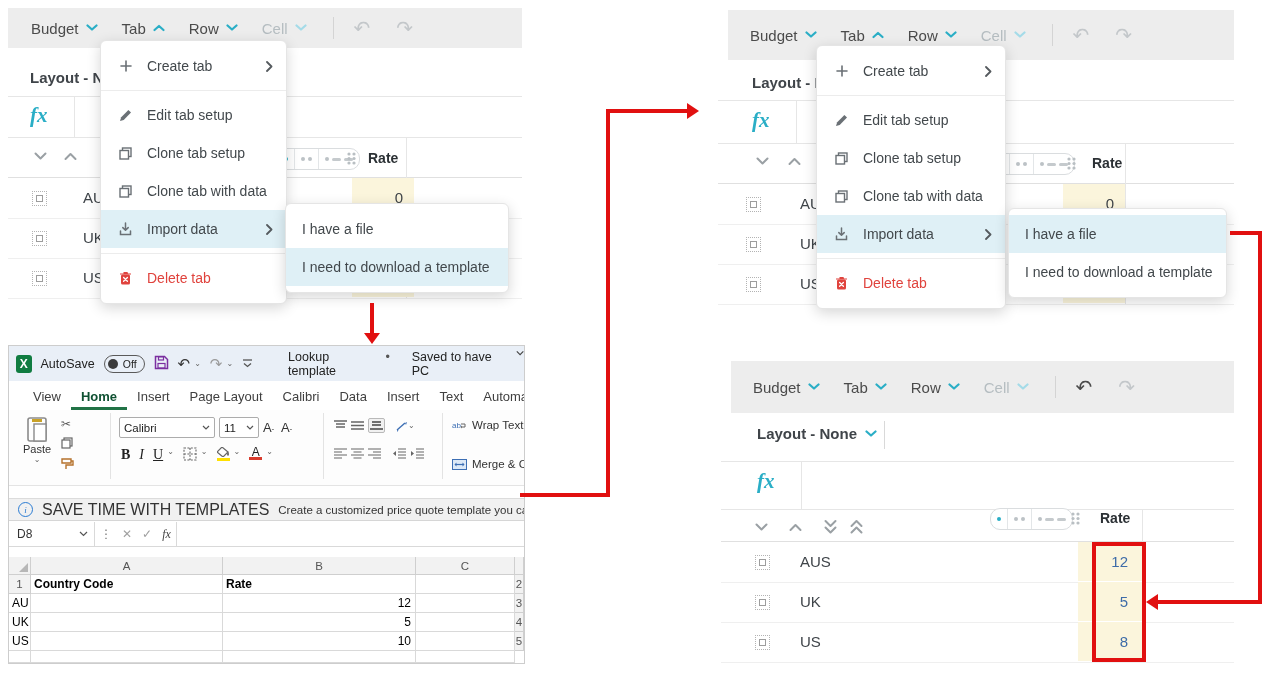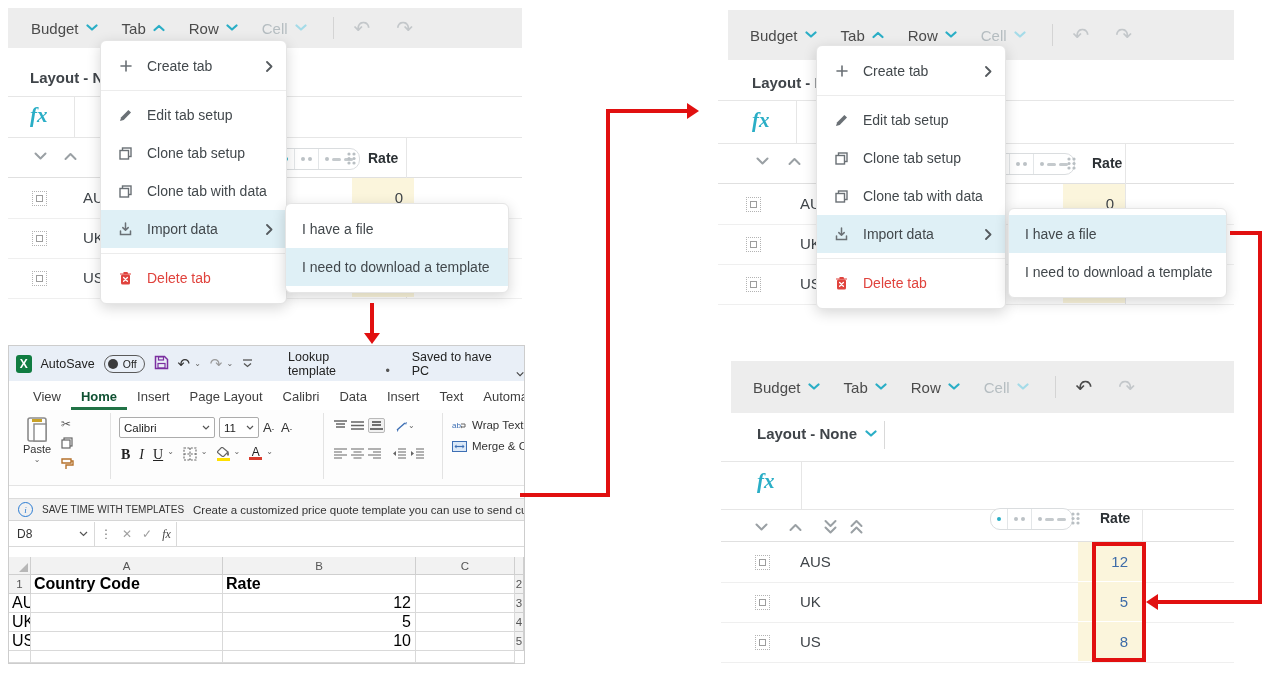--- a/index.html
+++ b/index.html
@@ -90,34 +90,34 @@
   .wrapline{display:flex;align-items:center;gap:5px;font-size:11.5px;color:#333;white-space:nowrap}
   .glabels{position:absolute;left:0;top:139px;width:100%;height:13px;font-size:10.5px;color:#5f5f5f}
   .glabels span{position:absolute;top:0}
   .launcher{position:absolute;top:1px;color:#777}
   .xbanner{position:absolute;left:0;top:152px;width:100%;height:23px;background:#F1F1F1;
            border-top:1px solid #dcdcdc;border-bottom:1px solid #d6d6d6;display:flex;
            align-items:center;gap:9px;padding-left:9px;box-sizing:border-box;white-space:nowrap;overflow:hidden}
   .infoi{width:13px;height:13px;border:1.5px solid #2B7CD3;border-radius:50%;color:#2B7CD3;
          display:inline-flex;align-items:center;justify-content:center;font-size:9px;font-style:italic;
          font-family:"Liberation Serif",serif;flex:0 0 auto}
-  .bhead{font-size:10px;color:#333}
+  .bhead{font-size:16px;color:#333}
   .bmsg{font-size:11.5px;color:#333}
   .frow{position:absolute;left:0;top:176px;width:100%;height:24px;border-bottom:1px solid #d9d9d9;
         display:flex;align-items:center;font-size:12px;color:#333}
   .namebox{width:86px;height:100%;border-right:1px solid #d9d9d9;display:flex;align-items:center;
            justify-content:space-between;padding:0 6px 0 8px;box-sizing:border-box}
   .fbtn{color:#a0a0a0;font-size:12px;margin:0 5px}
   .grid{position:absolute;left:0;top:211px;display:grid;
         grid-template-columns:22px 192px 193px 99px 9px;
         grid-template-rows:18px 19px 19px 19px 19px 12px}
   .gh{background:#F2F2F2;border-right:1px solid #cfcfcf;border-bottom:1px solid #cfcfcf;
       display:flex;align-items:center;justify-content:center;font-size:11.5px;color:#555}
   .gc{background:#fff;border-right:1px solid #d9d9d9;border-bottom:1px solid #d9d9d9;
-      display:flex;align-items:center;padding:0 3px;box-sizing:border-box;font-size:16px;color:#000;overflow:hidden}
+      display:flex;align-items:center;padding:0 3px;box-sizing:border-box;font-size:12px;color:#000;overflow:hidden}
   .gc.num{justify-content:flex-end;padding-right:4px}
   .gc.b{font-weight:bold}
   .corner{position:relative}
   .corner::after{content:"";position:absolute;right:2px;bottom:2px;border-left:9px solid transparent;
                  border-bottom:9px solid #b7b7b7}
 </style>
 </head>
 <body>
 
 <div id="shot">
@@ -317,21 +317,21 @@
             <rect x="4.5" y="1.8" width="5" height="3.2" fill="none" stroke="#7B2FA0" stroke-width="1.2"></rect>
           </svg></span>
       <span class="qat">↶</span>
         <span class="tinychev">⌄</span>
       <span class="qat dim">↷</span>
         <span class="tinychev">⌄</span>
       <span><svg width="11" height="9" viewBox="0 0 11 9">
             <path d="M1 1h9" stroke="#555" stroke-width="1.3"></path>
             <path d="M2 4.5l3.5 3 3.5-3" fill="none" stroke="#555" stroke-width="1.3"></path>
           </svg></span>
-      <span style="margin-left:26px;display:inline-flex;align-items:flex-end;gap:22px">
+      <span style="margin-left:26px;display:inline-flex;align-items:flex-start;gap:22px">
         <span>Lookup template</span>
         <span style="color:#555">•</span>
         <span>Saved to have PC</span>
         <svg width="10" height="7" viewBox="0 0 10 7">
             <path d="M1 1l4 4 4-4" fill="none" stroke="#444" stroke-width="1.4"></path>
           </svg>
       </span>
     </div>
 
     <div class="xtabs">
@@ -476,21 +476,21 @@
         <div class="abs" style="left:118px;top:0;width:1px;height:66px;background:#e3e3e3;margin-top:3px"></div>
         <div class="abs" style="left:128px;top:9px">
           <div class="wrapline">
             <svg width="15" height="11" viewBox="0 0 15 11">
                 <text x="0" y="8" font-size="8" fill="#3d6fb4">ab</text>
                 <path d="M9 4h4M13 4v3h-3" fill="none" stroke="#666" stroke-width="1"></path>
                 <path d="M10 5.5L8.5 7l1.5 1.5z" fill="#666"></path>
               </svg>
             <span>Wrap Text</span>
           </div>
-          <div class="wrapline" style="margin-top:9px">
+          <div class="wrapline" style="margin-top:27px">
             <svg width="15" height="11" viewBox="0 0 15 11">
                 <rect x="0.5" y="0.5" width="14" height="10" fill="#dce9f7" stroke="#3d6fb4"></rect>
                 <path d="M3 5.5h9" stroke="#3d6fb4" stroke-width="1.2"></path>
                 <path d="M4.5 3.5L2.5 5.5l2 2zM10.5 3.5l2 2-2 2z" fill="#3d6fb4"></path>
               </svg>
             <span>Merge &amp; C</span>
           </div>
         </div>
       </div>
     </div>

